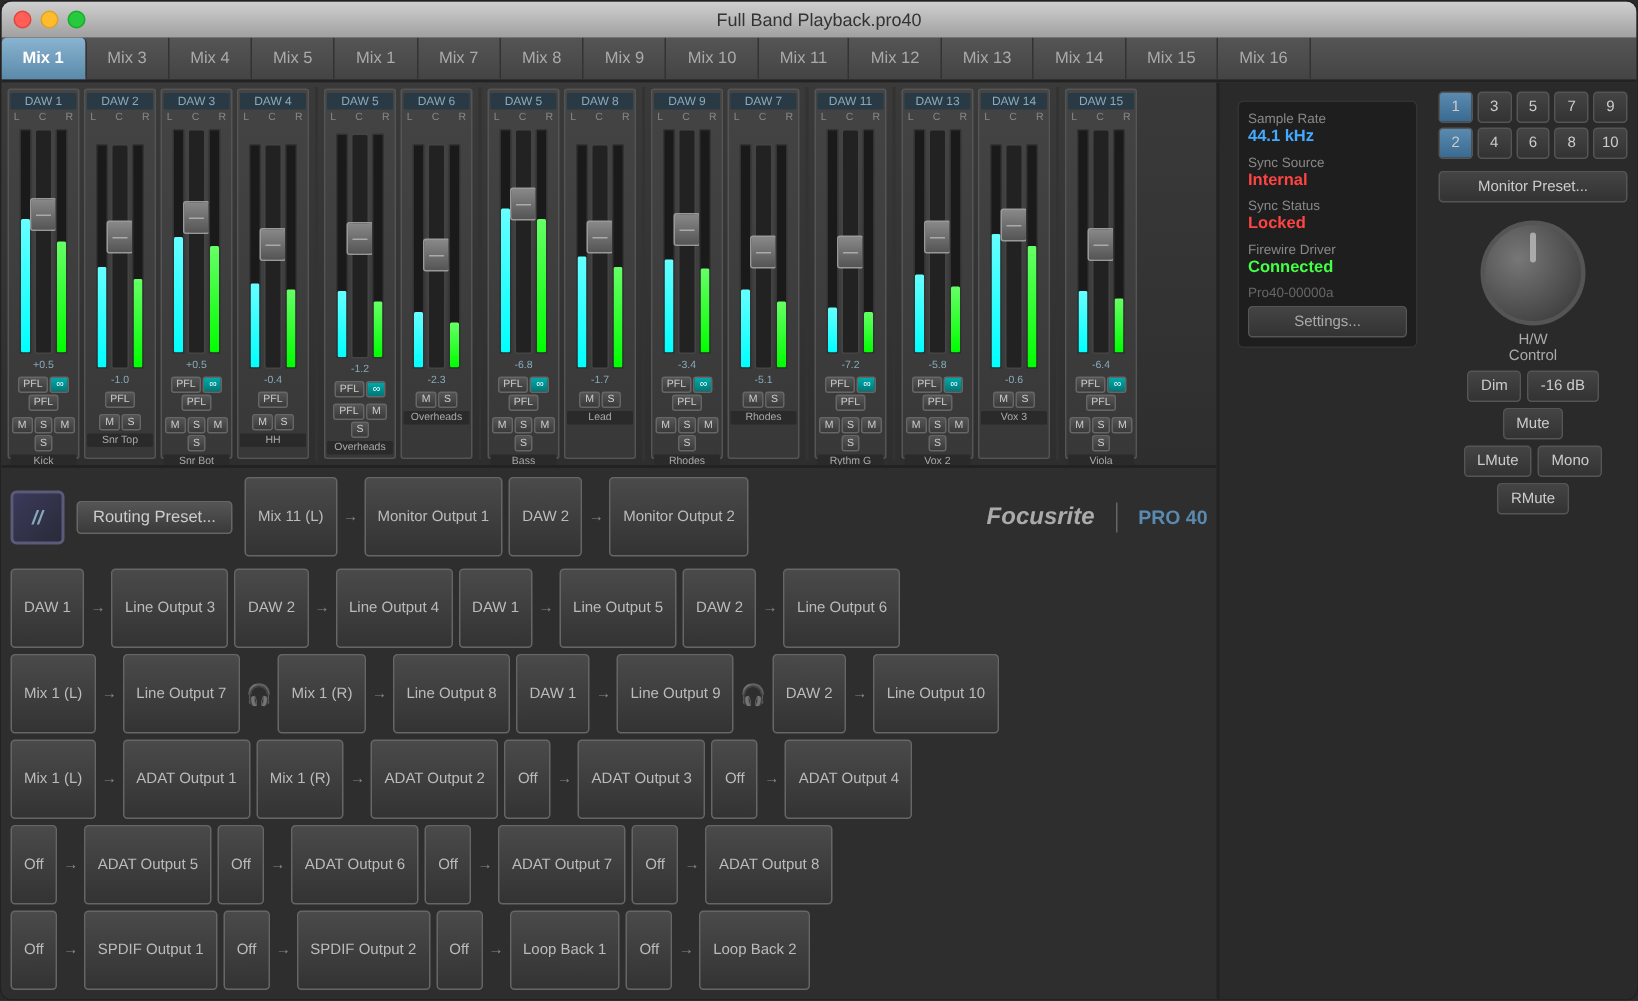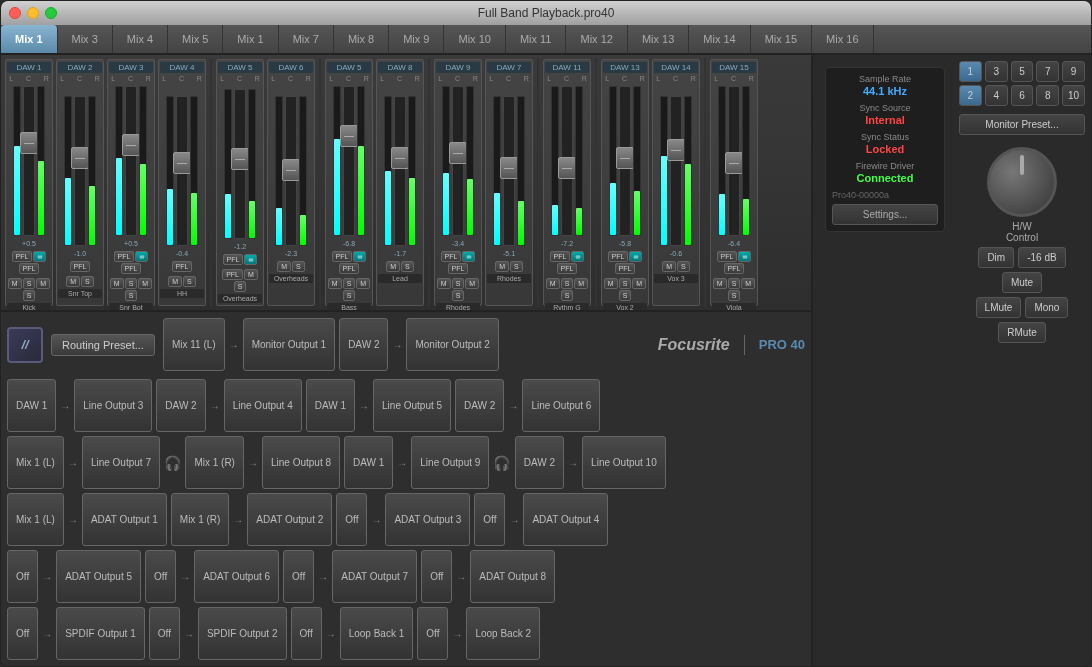--- a/index.html
+++ b/index.html
@@ -305,21 +305,20 @@
       width: 120px;
       background: #1e1e1e;
       border: 1px solid #333;
       border-radius: 4px;
       padding: 6px;
       margin: 6px;
     }
 
     .status-row {
       margin-bottom: 6px;
-      text-align: center;
     }
 
     .status-label {
       font-size: 9px;
       color: #888;
       margin-bottom: 1px;
     }
 
     .status-value {
       font-size: 11px;

